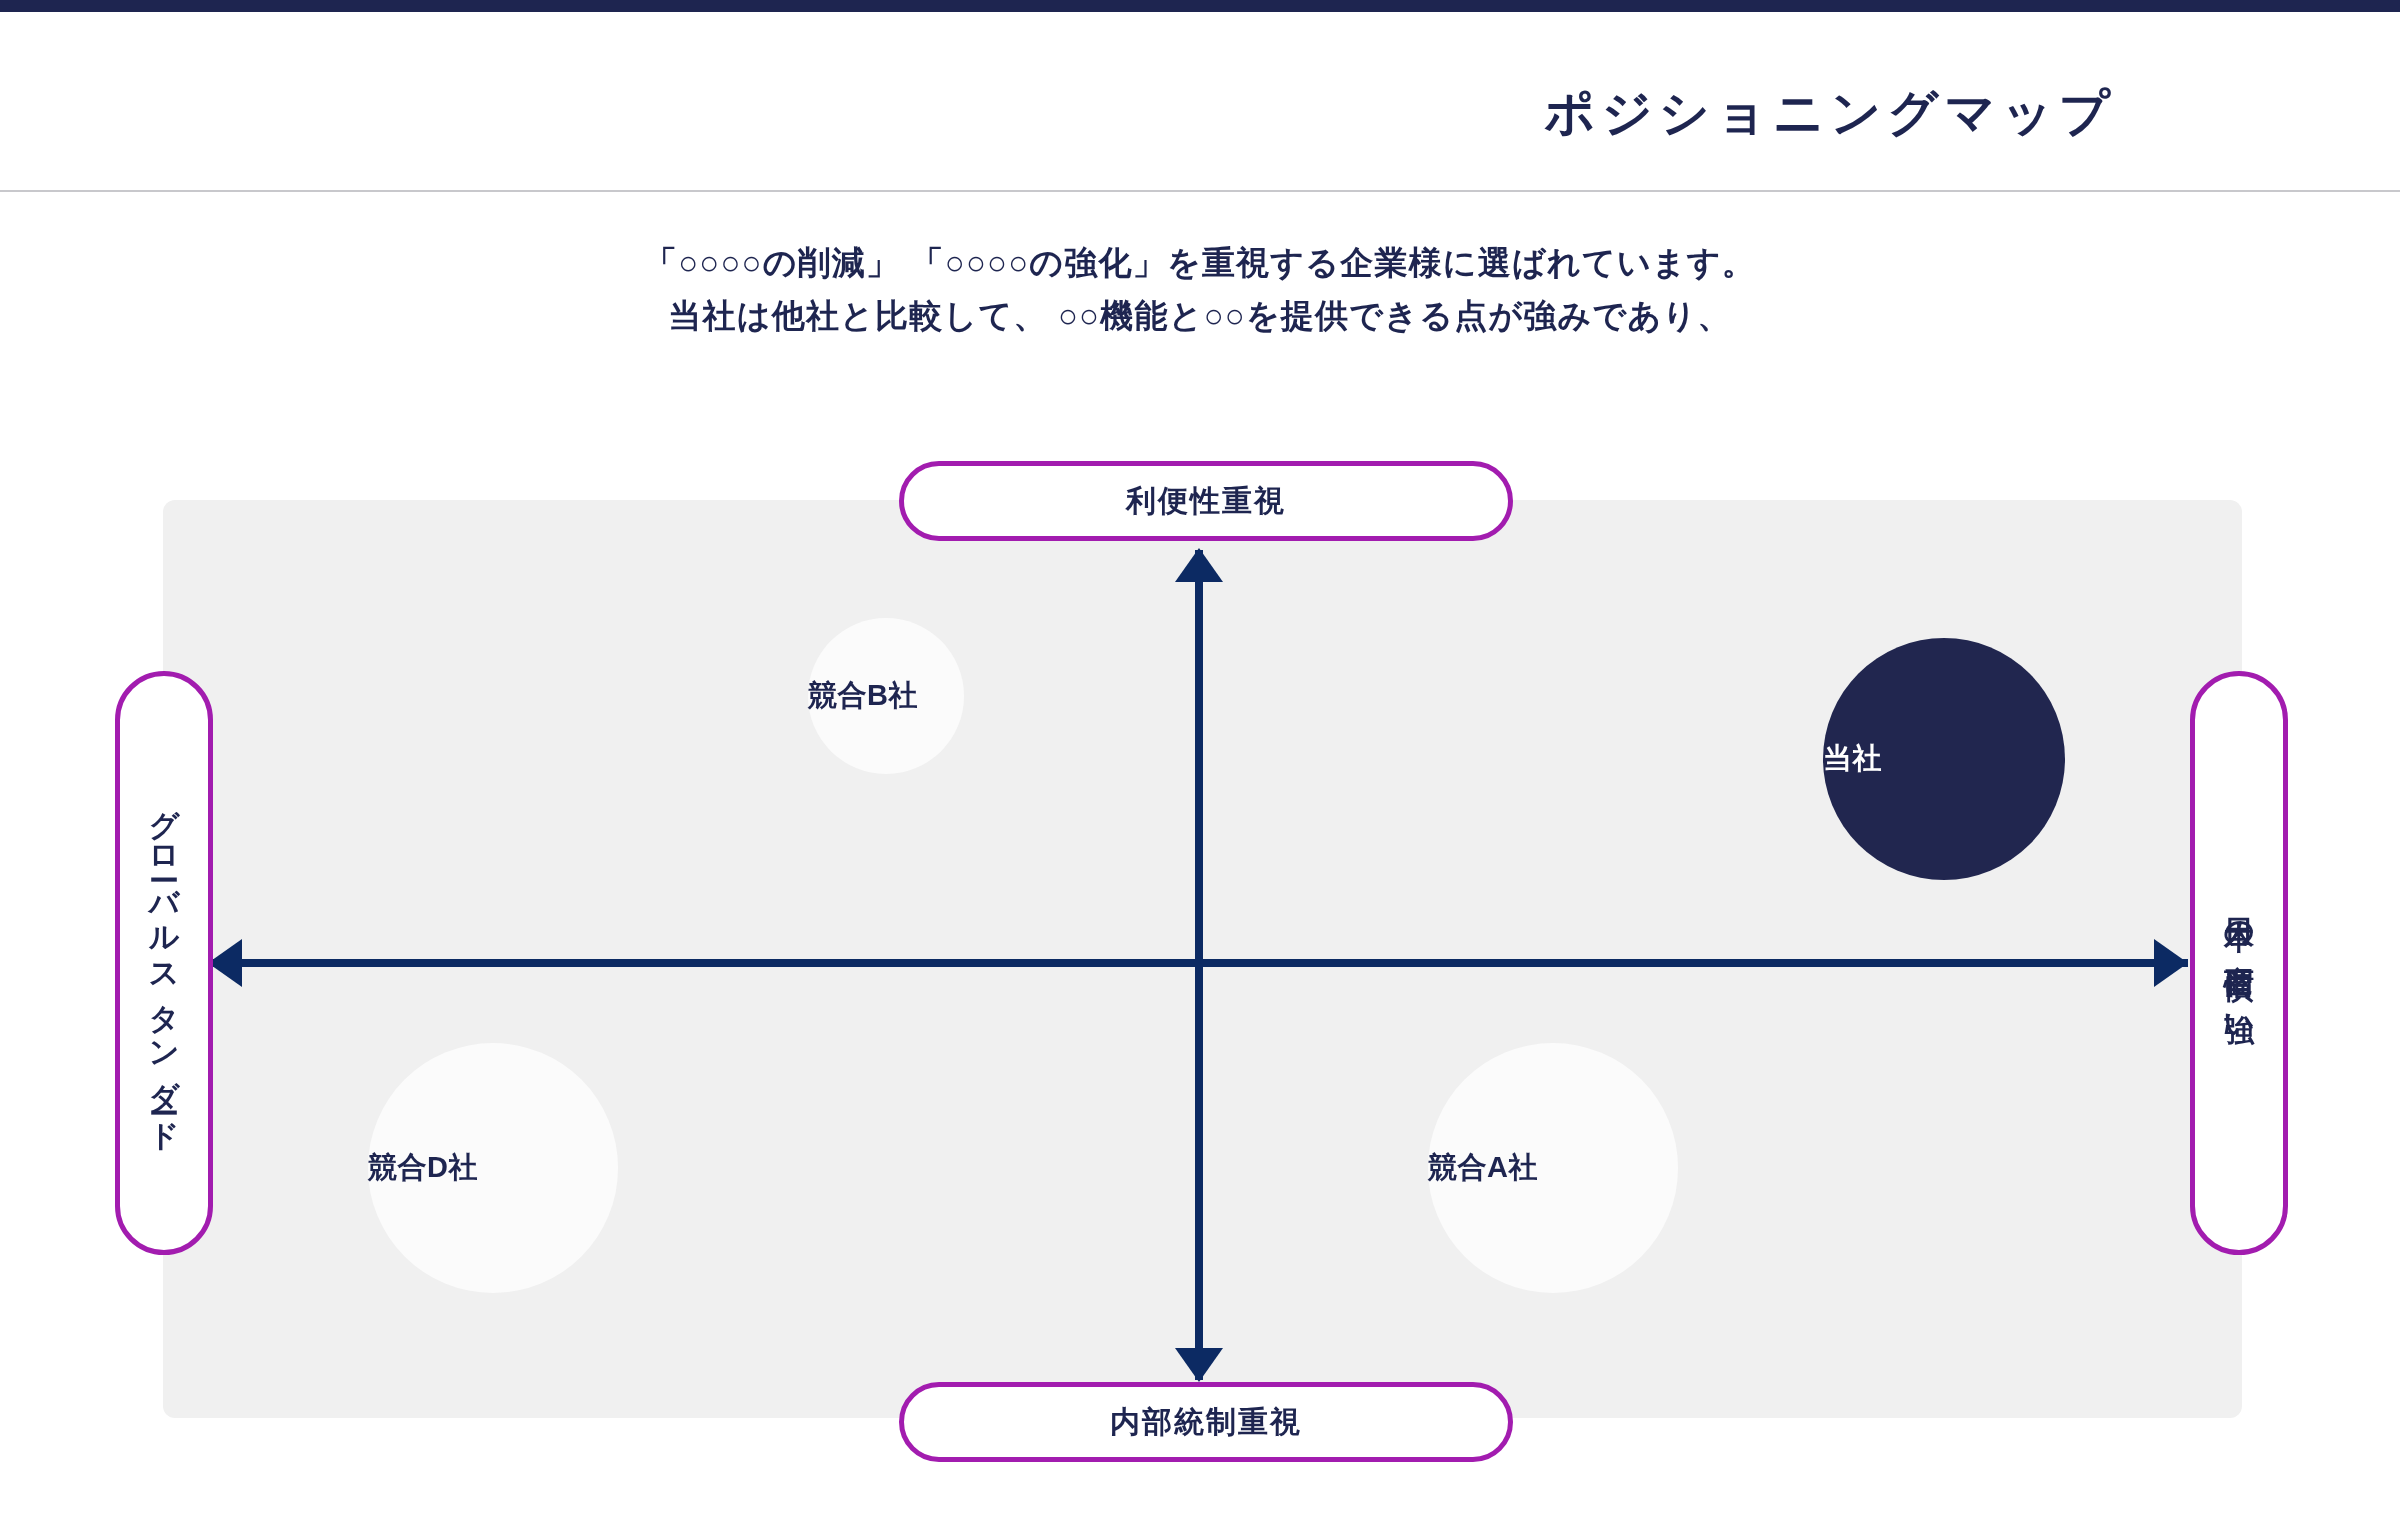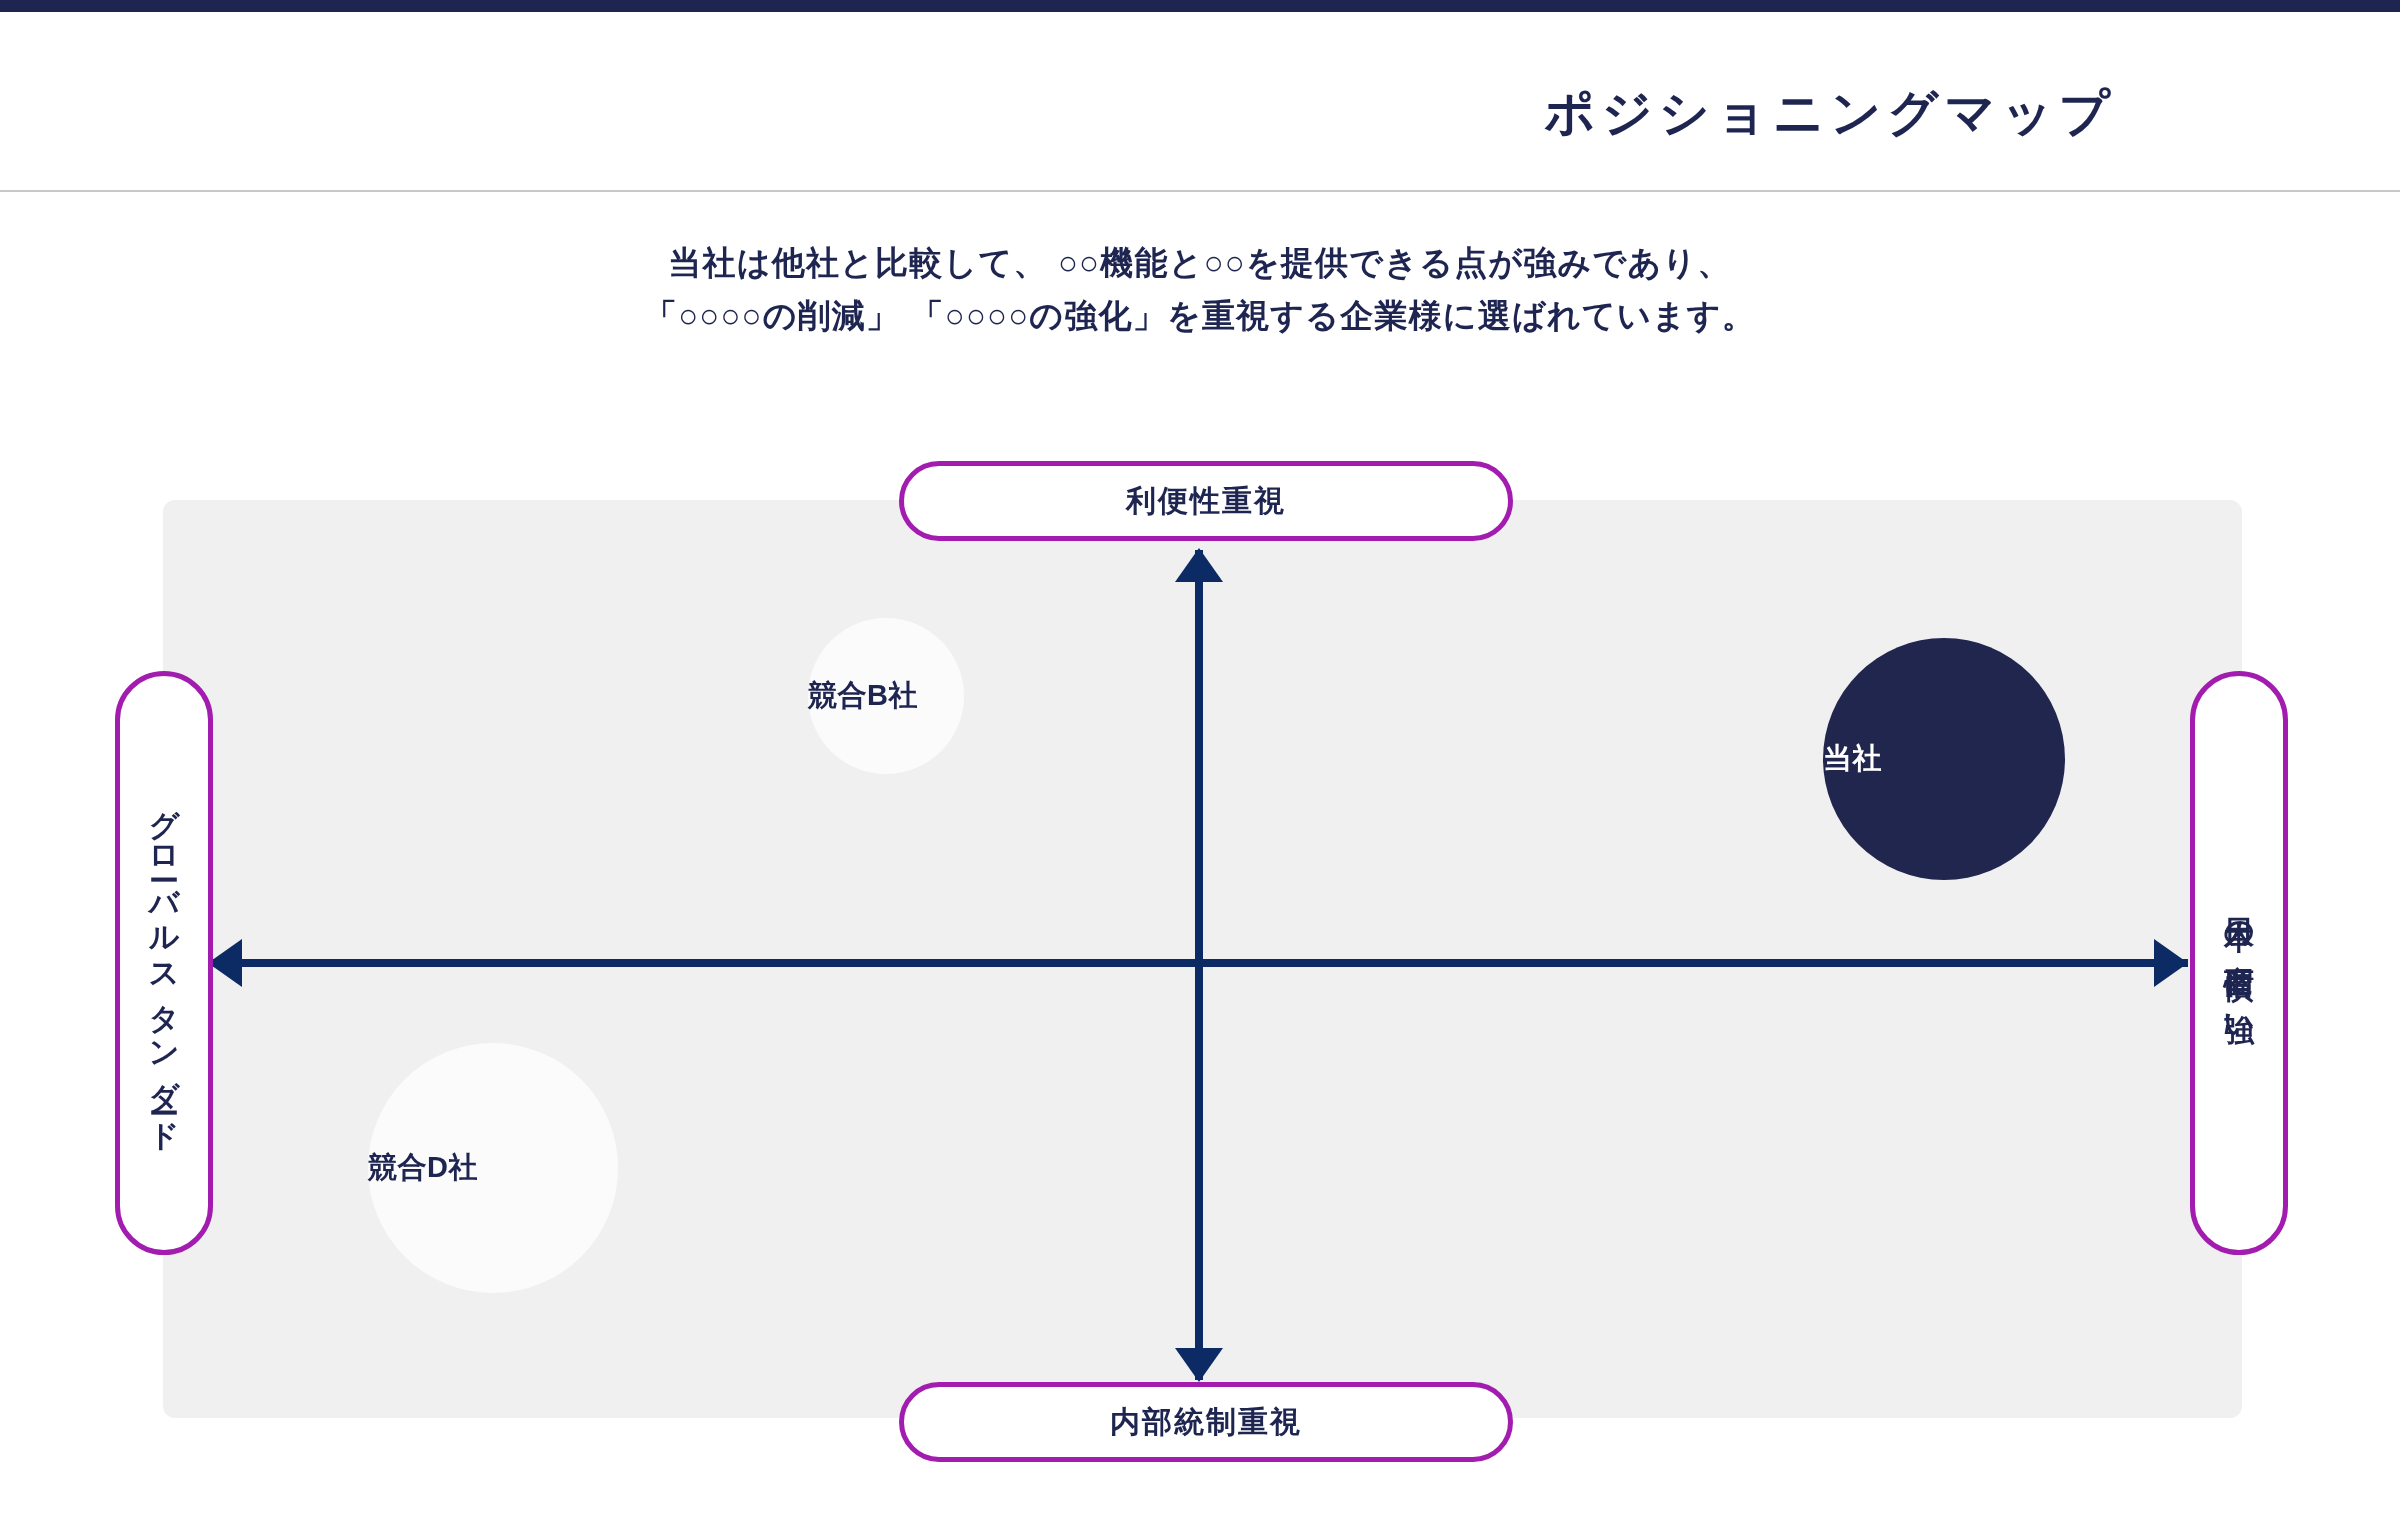--- a/index.html
+++ b/index.html
@@ -197,22 +197,22 @@
 <body>
 
 <div class="top-bar"></div>
 
 <div class="title-zone">
   <h1 class="page-title">ポジショニングマップ</h1>
 </div>
 <div class="header-divider"></div>
 
 <div class="lead">
+  <span class="lead-line">「○○○○の削減」 「○○○○の強化」を重視する企業様に選ばれています。</span>
   <span class="lead-line">当社は他社と比較して、 ○○機能と○○を提供できる点が強みであり、</span>
-  <span class="lead-line">「○○○○の削減」 「○○○○の強化」を重視する企業様に選ばれています。</span>
 </div>
 
 <div class="map">
 
   <div class="plot-panel"></div>
 
   <div class="axis-h"></div>
   <div class="axis-v"></div>
   <div class="arrow arrow-left"></div>
   <div class="arrow arrow-right"></div>
@@ -238,14 +238,17 @@
 
   <div class="bubble dark" style="left:1823px; top:638px; width:242px; height:242px;">
     <span>当社</span>
   </div>
 
   <div class="bubble light" style="left:368px; top:1043px; width:250px; height:250px;">
     <span>競合D社</span>
   </div>
 
 
+  <div class="bubble light" style="left:1428px; top:1043px; width:250px; height:250px;">
+    <span>競合A社</span>
+  </div>
 
 </div>
 
 </body></html>

